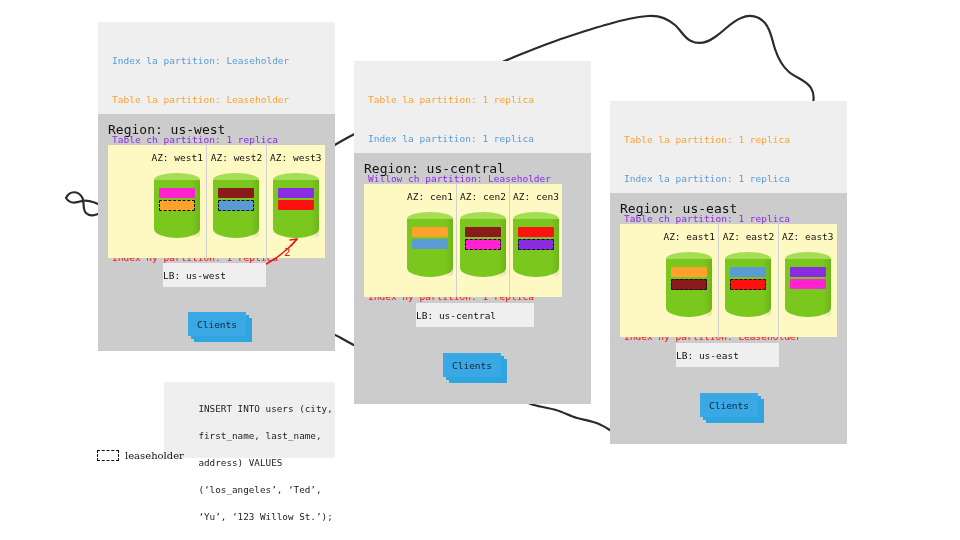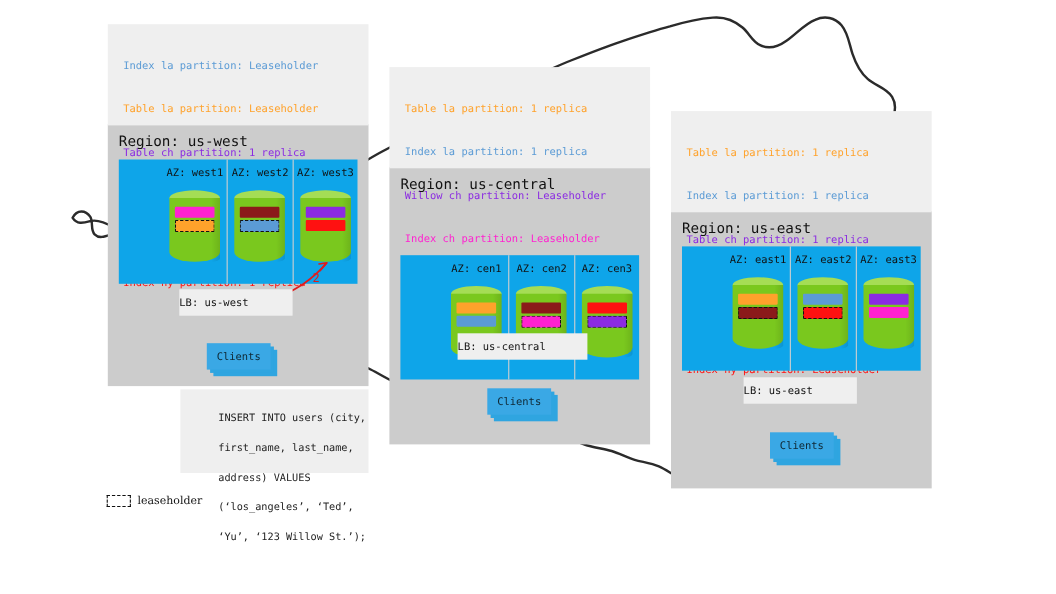--- a/index.html
+++ b/index.html
@@ -29,21 +29,21 @@
   }
   .legend-box .ln{display:block;}
   .region-title{
     position:absolute;
     font-size:13px;
     color:#111;
     letter-spacing:0px;
   }
   .az-strip{
     position:absolute;
-    background:#0ea5e9;
+    background:#fef9c3;
     display:flex;
     box-sizing:border-box;
     padding-left:40px;
   }
   .az{
     flex:1 1 0;
     position:relative;
     box-sizing:border-box;
     border-right:1px solid #d0d0d0;
   }
@@ -229,21 +229,21 @@
   </div>
 
   <div class="clients" style="left:188px;top:312px;">
     <div class="sh s1"></div>
     <div class="sh s2"></div>
     <div class="main">
       <span>Clients</span>
     </div>
   </div>
 
-  <div class="sql-note" style="left:164px;top:354px;width:171px;height:76px;">
+  <div class="sql-note" style="left:164px;top:382px;width:171px;height:76px;">
     <span class="ln">INSERT INTO users (city,</span><br>
     <span class="ln">first_name, last_name,</span><br>
     <span class="ln">address) VALUES</span><br>
     <span class="ln">(‘los_angeles’, ‘Ted’,</span><br>
     <span class="ln">‘Yu’, ‘123 Willow St.’);</span>
   </div>
 
   <div class="key" style="left:97px;top:450px;">
     <span class="swatch"></span>
     <span>leaseholder</span>
@@ -255,21 +255,21 @@
     <span class="ln" style="color:#ffa22b">Table la partition: 1 replica</span>
     <span class="ln" style="color:#5b9bd5">Index la partition: 1 replica</span>
     <span class="ln" style="color:#8b2be2">Willow ch partition: Leaseholder</span>
     <span class="ln" style="color:#ff22d0">Index ch partition: Leaseholder</span>
     <span class="ln" style="color:#8b1a1a">Table ny partition: 1 replica</span>
     <span class="ln" style="color:#ff1111">Index ny partition: 1 replica</span>
   </div>
 
   <div class="region-title" style="left:364px;top:161px;">Region: us-central</div>
 
-  <div class="az-strip" style="left:364px;top:184px;width:217px;height:113px;margin-top:48px;">
+  <div class="az-strip" style="left:364px;top:184px;width:198px;height:113px;">
     <div class="az">
       <div class="az-label">AZ: cen1</div>
       <div class="cyl">
         <div class="top"></div>
         <div class="body"></div>
         <div class="bands">
           <div class="band" style="background:#ffa22b"></div>
           <div class="band" style="background:#5b9bd5"></div>
         </div>
       </div>

